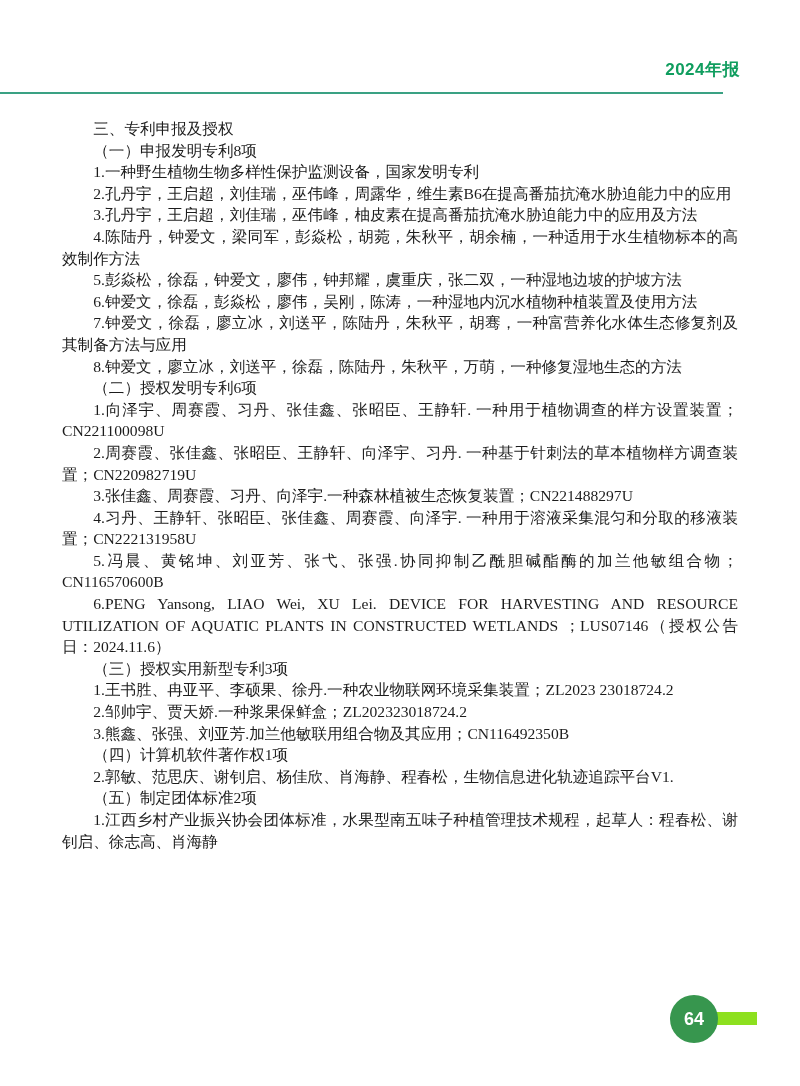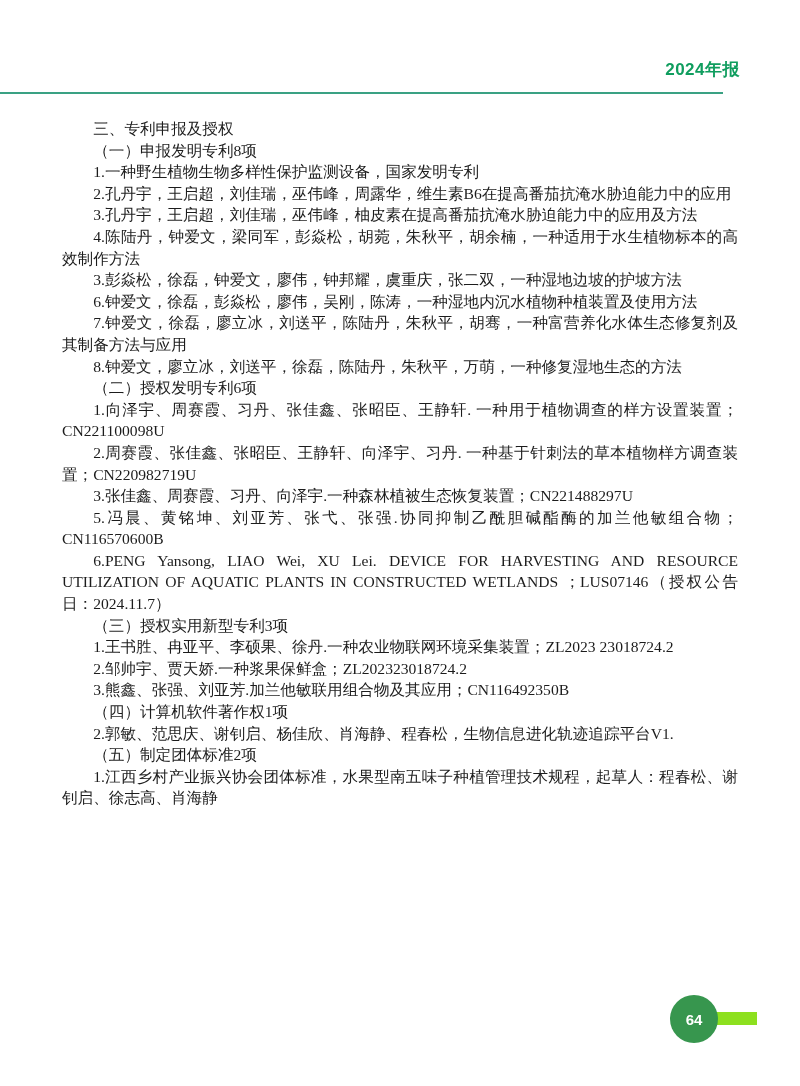--- a/index.html
+++ b/index.html
@@ -70,51 +70,52 @@
     height:48px;
     border-radius:50%;
     background:var(--badge-circle);
     z-index:2;
     display:flex;
     align-items:center;
     justify-content:center;
   }
   .page-badge span{
     color:#ffffff;
-    font-size:15px;
+    font-size:18px;
     font-weight:bold;
     font-family:"Liberation Sans", sans-serif;
   }
 </style>
 </head>
 <body>
 
 <div class="page">
 
   <div class="header-title">2024年报</div>
 
   <div class="header-rule"></div>
 
   <div class="content">
       <p>三、专利申报及授权</p>
       <p>（一）申报发明专利8项</p>
       <p>1.一种野生植物生物多样性保护监测设备，国家发明专利</p>
       <p>2.孔丹宇，王启超，刘佳瑞，巫伟峰，周露华，维生素B6在提高番茄抗淹水胁迫能力中的应用</p>
       <p>3.孔丹宇，王启超，刘佳瑞，巫伟峰，柚皮素在提高番茄抗淹水胁迫能力中的应用及方法</p>
       <p>4.陈陆丹，钟爱文，梁同军，彭焱松，胡菀，朱秋平，胡余楠，一种适用于水生植物标本的高效制作方法</p>
-      <p>3.彭焱松，徐磊，钟爱文，廖伟，钟邦耀，虞重庆，张二双，一种湿地边坡的护坡方法</p>
+      <p>5.彭焱松，徐磊，钟爱文，廖伟，钟邦耀，虞重庆，张二双，一种湿地边坡的护坡方法</p>
       <p>6.钟爱文，徐磊，彭焱松，廖伟，吴刚，陈涛，一种湿地内沉水植物种植装置及使用方法</p>
       <p>7.钟爱文，徐磊，廖立冰，刘送平，陈陆丹，朱秋平，胡骞，一种富营养化水体生态修复剂及其制备方法与应用</p>
       <p>8.钟爱文，廖立冰，刘送平，徐磊，陈陆丹，朱秋平，万萌，一种修复湿地生态的方法</p>
       <p>（二）授权发明专利6项</p>
       <p>1.向泽宇、周赛霞、习丹、张佳鑫、张昭臣、王静轩. 一种用于植物调查的样方设置装置；CN221100098U</p>
       <p>2.周赛霞、张佳鑫、张昭臣、王静轩、向泽宇、习丹. 一种基于针刺法的草本植物样方调查装置；CN220982719U</p>
       <p>3.张佳鑫、周赛霞、习丹、向泽宇.一种森林植被生态恢复装置；CN221488297U</p>
+      <p>4.习丹、王静轩、张昭臣、张佳鑫、周赛霞、向泽宇. 一种用于溶液采集混匀和分取的移液装置；CN222131958U</p>
       <p>5.冯晨、黄铭坤、刘亚芳、张弋、张强.协同抑制乙酰胆碱酯酶的加兰他敏组合物；CN116570600B</p>
-      <p>6.PENG Yansong, LIAO Wei, XU Lei. DEVICE FOR HARVESTING AND RESOURCE UTILIZATION OF AQUATIC PLANTS IN CONSTRUCTED WETLANDS ；LUS07146（授权公告日：2024.11.7）</p>
+      <p>6.PENG Yansong, LIAO Wei, XU Lei. DEVICE FOR HARVESTING AND RESOURCE UTILIZATION OF AQUATIC PLANTS IN CONSTRUCTED WETLANDS ；LUS07146（授权公告日：2024.11.6）</p>
       <p>（三）授权实用新型专利3项</p>
       <p>1.王书胜、冉亚平、李硕果、徐丹.一种农业物联网环境采集装置；ZL2023 23018724.2</p>
       <p>2.邹帅宇、贾天娇.一种浆果保鲜盒；ZL202323018724.2</p>
       <p>3.熊鑫、张强、刘亚芳.加兰他敏联用组合物及其应用；CN116492350B</p>
       <p>（四）计算机软件著作权1项</p>
       <p>2.郭敏、范思庆、谢钊启、杨佳欣、肖海静、程春松，生物信息进化轨迹追踪平台V1.</p>
       <p>（五）制定团体标准2项</p>
       <p>1.江西乡村产业振兴协会团体标准，水果型南五味子种植管理技术规程，起草人：程春松、谢钊启、徐志高、肖海静</p>
     </div>
 

